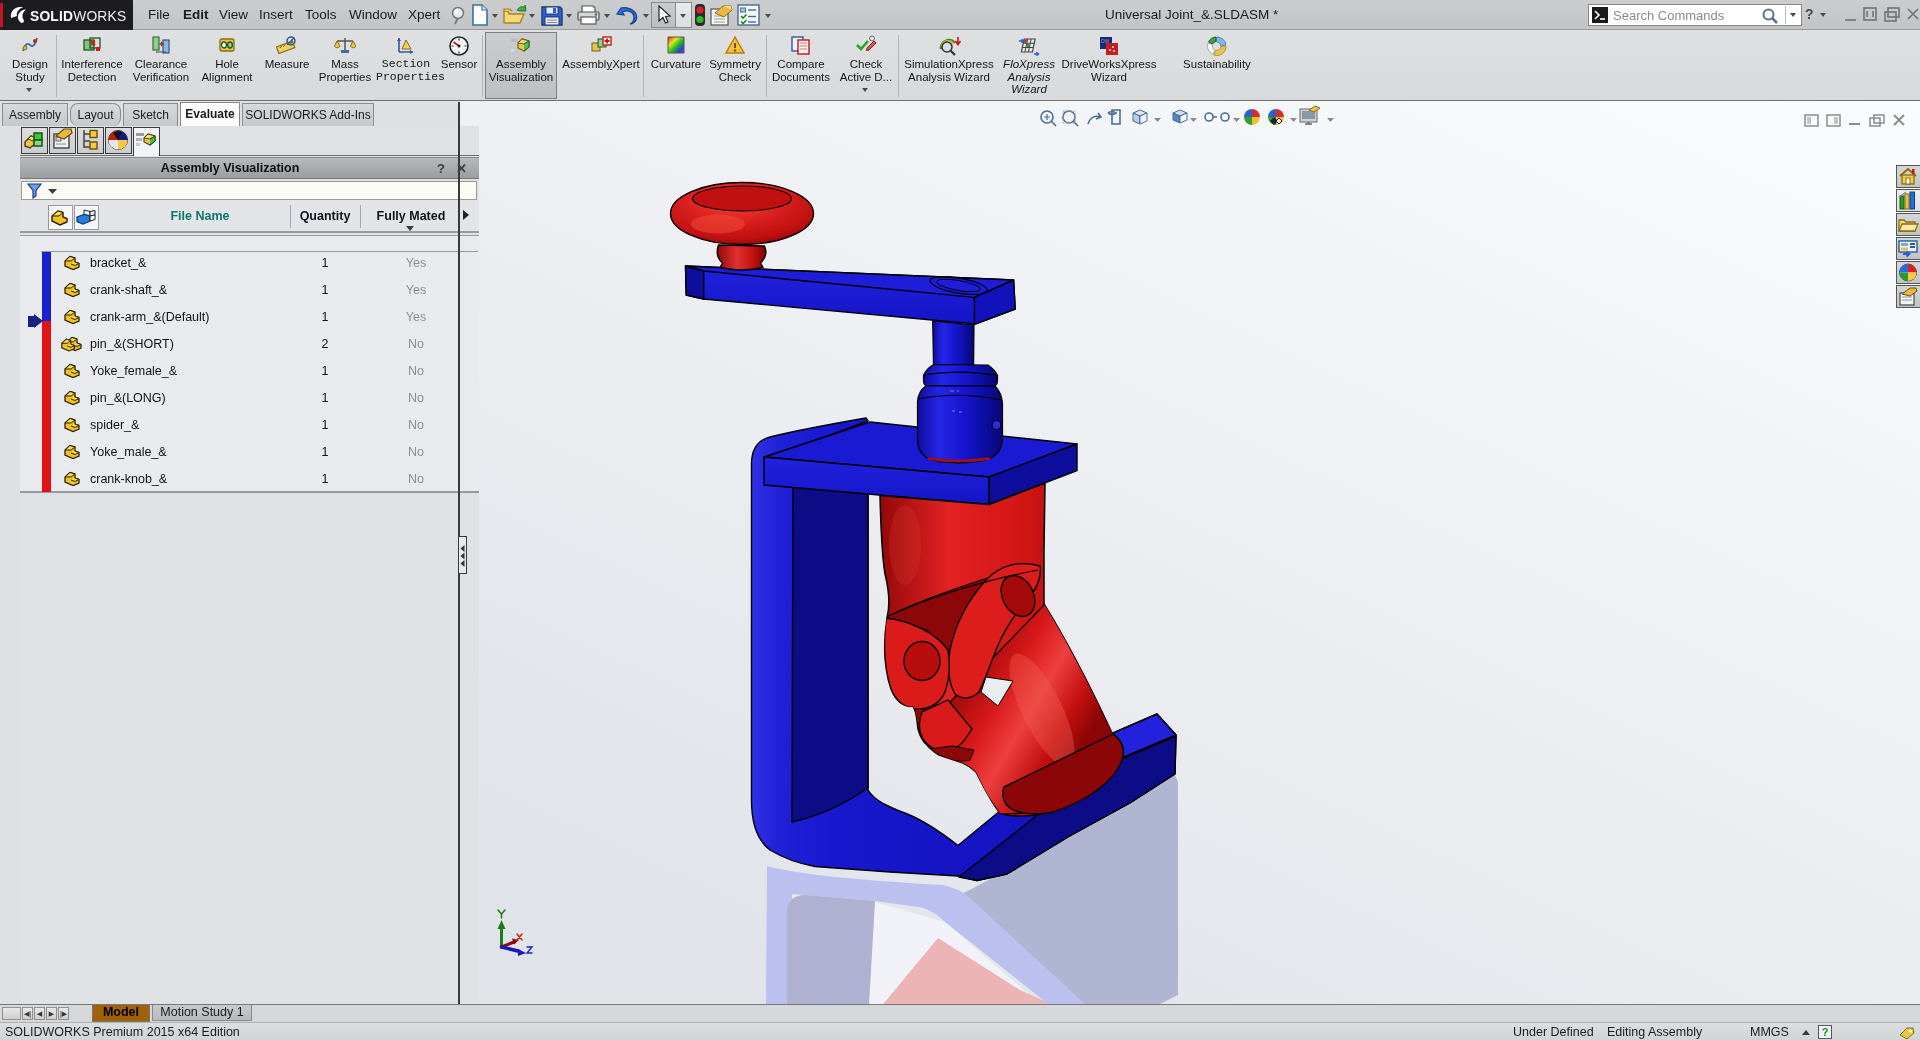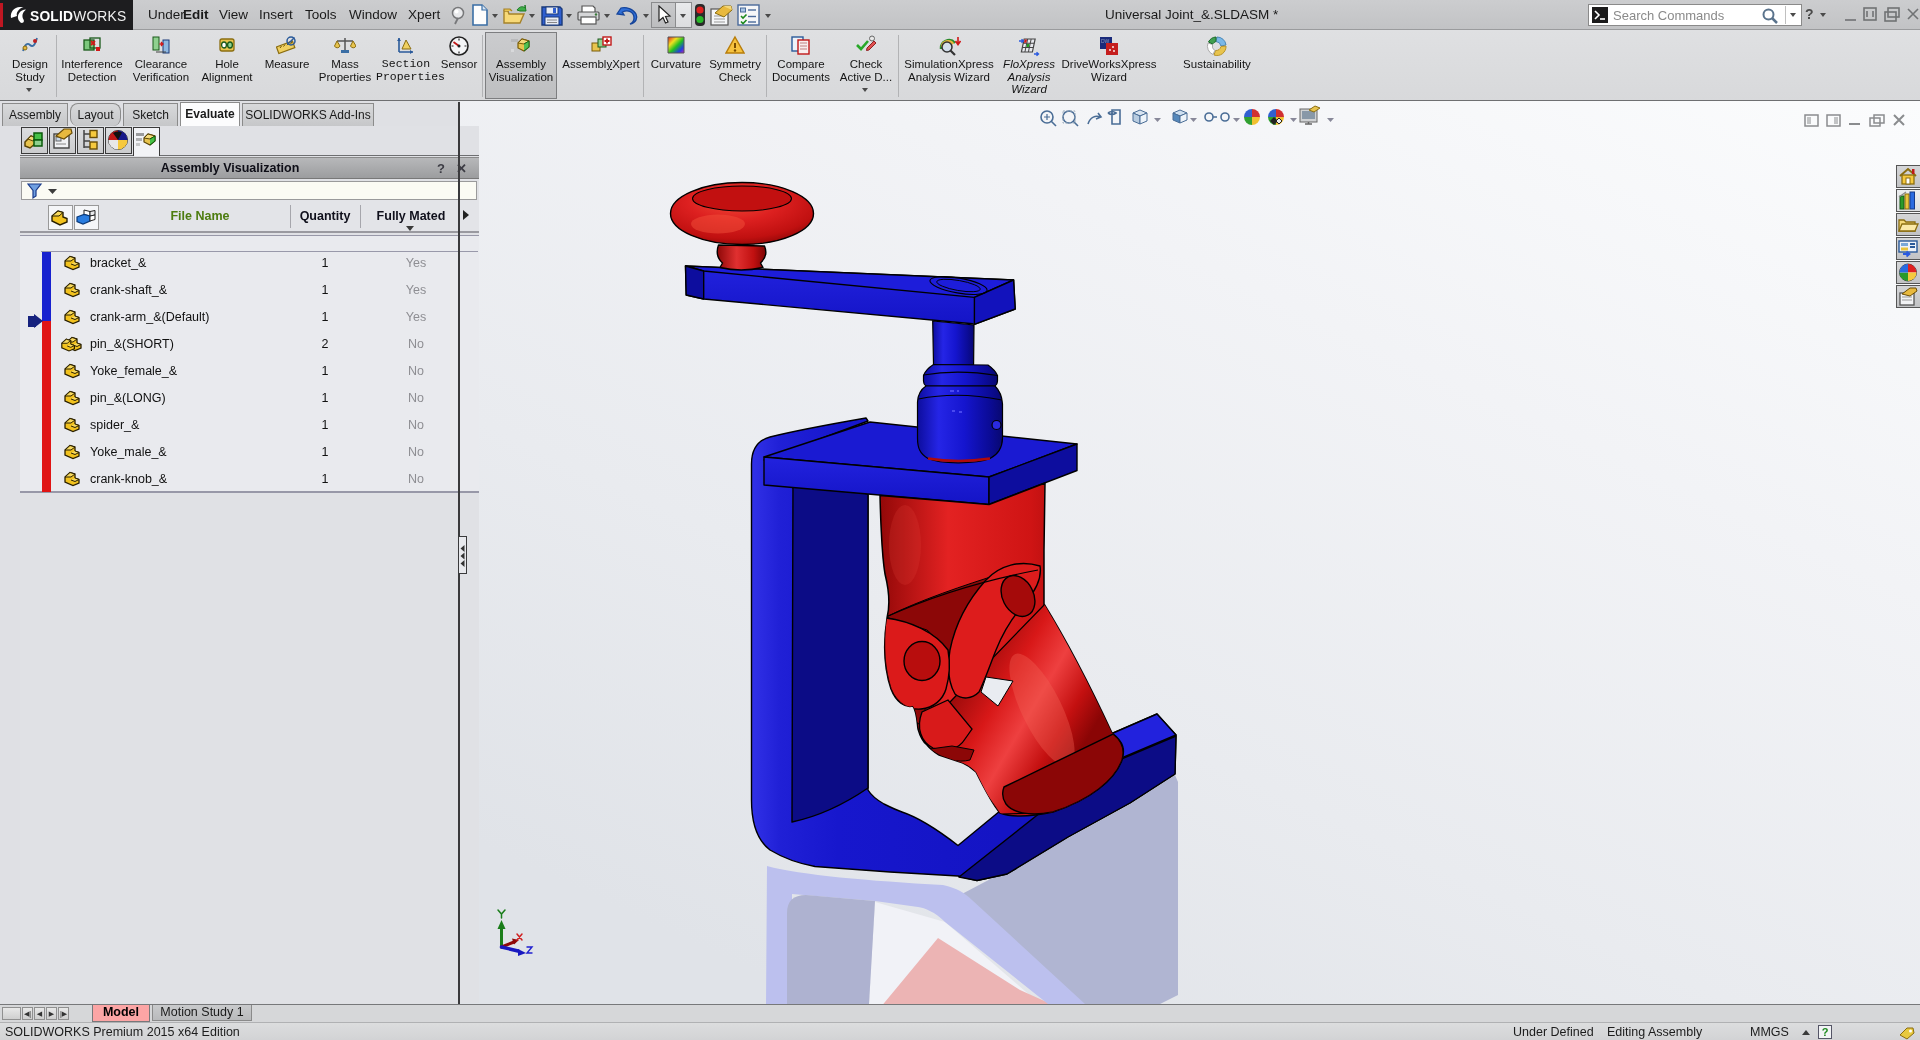--- a/index.html
+++ b/index.html
@@ -44,21 +44,21 @@
 <div id="titlebar" class="abs"></div>
 <div id="swlogo" class="abs"></div>
 <div id="redstrip" class="abs"></div>
 <div class="abs" style="left:8px;top:4px;width:125px;height:22px;">
  <svg width="125" height="22" viewBox="0 0 125 22">
   <path d="M3 14 C2 8 6 3 12 3 L15.5 3 C10 5 8 9 9 12 Z" fill="#fff"></path>
   <path d="M10.5 16 C8.5 11 12 5.5 18 5.5 C14.5 8.5 13.5 12 15.5 15.5 C17 18.5 14 19.5 12.5 18.5 Z" fill="#fff"></path>
   <text x="22" y="16.5" font-size="13.8" font-weight="bold" fill="#fff" font-family="Liberation Sans" letter-spacing="0.2">SOLID<tspan font-weight="normal" fill="#f0f0f0">WORKS</tspan></text>
  </svg>
 </div>
-<div class="menuitem" style="left:148px;">Under</div>
+<div class="menuitem" style="left:148px;">File</div>
 <div class="menuitem" style="left:183px;font-weight:bold;">Edit</div>
 <div class="menuitem" style="left:219px;">View</div>
 <div class="menuitem" style="left:259px;">Insert</div>
 <div class="menuitem" style="left:305px;">Tools</div>
 <div class="menuitem" style="left:349px;">Window</div>
 <div class="menuitem" style="left:408px;">Xpert</div>
 <svg class="qaticon" style="left:448px;top:5px;" width="20" height="20">
       <circle cx="10" cy="8" r="5.5" fill="#e8e9eb" stroke="#77787a" stroke-width="1.5"></circle>
       <circle cx="8.5" cy="6.5" r="2" fill="#fff"></circle>
       <path d="M10 13 L7 19" stroke="#77787a" stroke-width="1.8"></path>
@@ -526,21 +526,21 @@
    <svg style="position:absolute;left:30px;top:8px;" width="21" height="19">
           <path d="M2 8 L8 3 L13 4.5 L13 9 L17 10.5 L17 14 L10 17 L2 13 Z" fill="#f2c21e" stroke="#2a2000" stroke-width="1.4"></path>
           <path d="M8 3 L13 4.5 L9 8 L2 8 Z" fill="#f8da5e" stroke="#2a2000"></path>
         </svg>
         <svg style="position:absolute;left:56px;top:8px;" width="22" height="19">
           <path d="M8 2 L14 3.5 L14 8 L8 6.5 Z" fill="#fff" stroke="#222"></path>
           <path d="M14 3.5 L19 2.5 L19 7 L14 8 Z" fill="#e8e9eb" stroke="#222"></path>
           <path d="M1 9 L8 6.5 L14 8 L14 13 L7 16 L1 13.5 Z" fill="#2a7de0" stroke="#0a3a7a" stroke-width="1.2"></path>
           <path d="M14 8 L19 7 L19 11.5 L14 13 Z" fill="#fff" stroke="#222"></path>
         </svg>
-   <div style="position:absolute;left:100px;top:9px;width:160px;text-align:center;font-weight:bold;font-size:12.5px;color:#4d7c0f;">File Name</div>
+   <div style="position:absolute;left:100px;top:9px;width:160px;text-align:center;font-weight:bold;font-size:12.5px;color:#0f766e;">File Name</div>
    <div style="position:absolute;left:270px;top:5px;width:1px;height:23px;background:#a6a6ac;"></div>
    <div style="position:absolute;left:270px;top:9px;width:70px;text-align:center;font-weight:bold;font-size:12.5px;color:#10101c;">Quantity</div>
    <div style="position:absolute;left:340px;top:5px;width:1px;height:23px;background:#a6a6ac;"></div>
    <div style="position:absolute;left:342px;top:9px;width:98px;text-align:center;font-weight:bold;font-size:12.5px;color:#10101c;">Fully Mated</div>
    <div style="position:absolute;left:386px;top:26px;width:0;height:0;border-left:4px solid transparent;border-right:4px solid transparent;border-top:5px solid #3a3a3a;"></div>
    <div style="position:absolute;left:443px;top:10px;width:0;height:0;border-top:5px solid transparent;border-bottom:5px solid transparent;border-left:6px solid #222;"></div>
  </div>
  <div id="listarea" style="position:absolute;left:0;top:109px;width:459px;height:258px;background:#e9eaee;border-top:1px solid #9898a8;border-bottom:2px solid #9898a8;">
    <div style="position:absolute;left:0px;top:15px;width:437px;height:1px;background:#99a;margin-left:21px;"></div>
         <div style="position:absolute;left:22px;top:16px;width:9px;height:69px;background:#1822cf;"></div>
@@ -682,21 +682,21 @@
         <line x1="5" y1="11" x2="15" y2="11" stroke="#999"></line>
         <line x1="5" y1="14" x2="15" y2="14" stroke="#999"></line>
         <path d="M5 8 L13 2 L19 2 L20 5 L13 10 Z" fill="#e8b93e" stroke="#6a4d06"></path>
       </svg></div>
 <div id="bottomtabs" class="abs">
  <div class="navbtn" style="left:2px;width:19px;"></div>
  <div class="navbtn" style="left:22px;">◀|</div>
  <div class="navbtn" style="left:34px;">◀</div>
  <div class="navbtn" style="left:46px;">▶</div>
  <div class="navbtn" style="left:58px;">|▶</div>
- <div style="position:absolute;left:92px;top:0;width:58px;height:17px;background:#fca5a5;border:1px solid #77787a;border-top:none;font-weight:bold;font-size:12.5px;text-align:center;">Model</div>
+ <div style="position:absolute;left:92px;top:0;width:58px;height:17px;background:#a16207;border:1px solid #77787a;border-top:none;font-weight:bold;font-size:12.5px;text-align:center;">Model</div>
  <div style="position:absolute;left:152px;top:0;width:100px;height:16px;background:linear-gradient(#c9cacc,#b9babc);border:1px solid #8a8a8a;border-top:none;font-size:12.5px;text-align:center;color:#1a1a1a;">Motion Study 1</div>
 </div>
 <div id="statusbar" class="abs">
  <div style="position:absolute;left:5px;top:2px;">SOLIDWORKS Premium 2015 x64 Edition</div>
  <div style="position:absolute;left:1513px;top:2px;">Under Defined</div>
  <div style="position:absolute;left:1607px;top:2px;">Editing Assembly</div>
  <div style="position:absolute;left:1750px;top:2px;">MMGS</div>
  <div style="position:absolute;left:1802px;top:7px;width:0;height:0;border-left:4px solid transparent;border-right:4px solid transparent;border-bottom:5px solid #3a3a3a;"></div>
  <div style="position:absolute;left:1818px;top:2px;width:14px;height:14px;background:#f2f3f5;border:1px solid #556;color:#1d8a1d;font-weight:bold;font-size:11px;text-align:center;line-height:13px;">?</div>
  <svg style="position:absolute;left:1898px;top:2px;" width="18" height="15">

